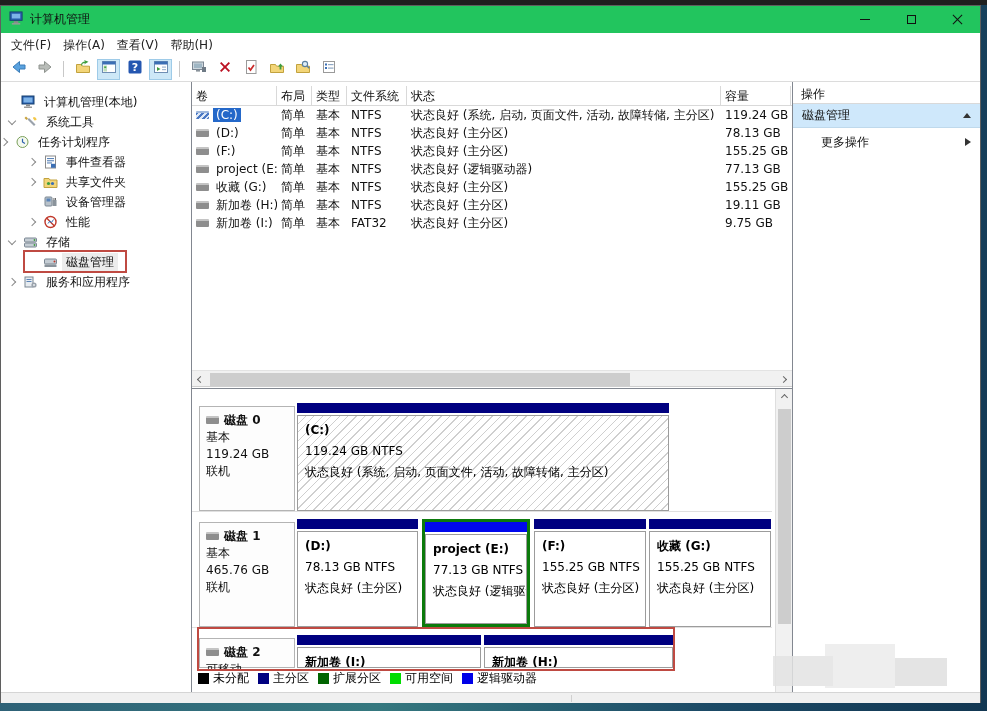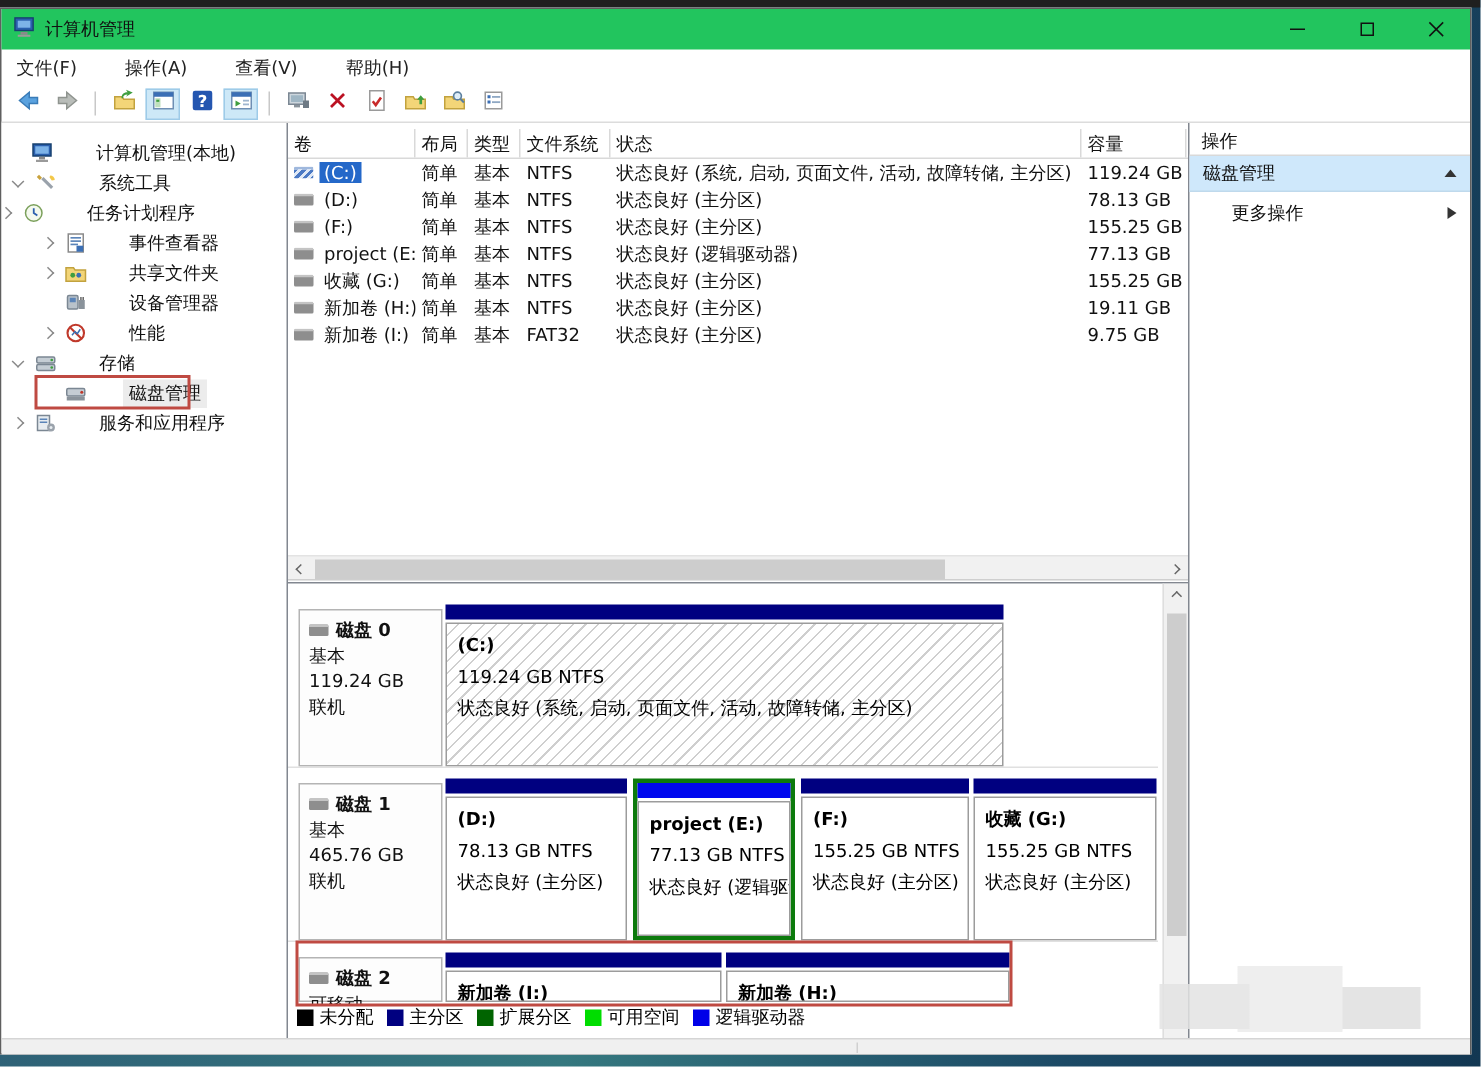--- a/index.html
+++ b/index.html
@@ -15,33 +15,33 @@
   .title-text { font-size:12px; color:#111; margin-left:6px; }
   .controls { margin-left:auto; display:flex; height:100%; }
   .ctl { width:46px; height:100%; display:flex; align-items:center; justify-content:center; }
   .g-min { width:10px; border-bottom:1px solid #111; }
   .g-max { width:9px; height:9px; border:1px solid #111; }
   .g-close { position:relative; width:11px; height:11px; }
   .g-close::before,.g-close::after { content:""; position:absolute; left:-1px; top:5px; width:13px; height:1px; background:#111; }
   .g-close::before { transform:rotate(45deg); } .g-close::after { transform:rotate(-45deg); }
 
   
-  .menubar { height:24px; display:flex; align-items:center; padding-left:10px; gap:32px; font-size:12px; color:#222; }
+  .menubar { height:24px; display:flex; align-items:center; padding-left:10px; gap:12px; font-size:12px; color:#222; }
   .toolbar { height:25px; display:flex; align-items:center; padding-left:6px; gap:3px; border-bottom:1px solid #dcdcdc; }
   .tbtn { width:23px; height:21px; display:flex; align-items:center; justify-content:center; border:1px solid transparent; }
   .tbtn.hl { background:#cde8f7; border-color:#9ecbe8; }
   .tbtn svg { width:16px; height:16px; }
   .tsep { width:1px; height:16px; background:#c8c8c8; margin:0 4px; }
 
   .content { position:absolute; left:0; top:76px; width:979px; height:610px; background:#fff; }
 
   
   .tree { position:absolute; left:0; top:0; width:191px; height:610px; border-right:1px solid #828790; padding-top:10px; overflow:hidden; }
   .trow { position:relative; height:20px; display:flex; align-items:center; font-size:12px; color:#111; white-space:nowrap; }
-  .trow .lbl { padding:1px 4px;margin-left:20px; }
+  .trow .lbl { padding:1px 4px; }
   .trow.sel .lbl { background:#ececec; }
   .chev { width:6px; height:6px; border-right:1.3px solid #8a8a8a; border-bottom:1.3px solid #8a8a8a; flex:none; margin-right:8px; }
   .chev.exp { transform:rotate(45deg); margin-top:-3px; }
   .chev.col { transform:rotate(-45deg); }
   .chev.none { visibility:hidden; }
   .ticon { width:15px; height:14px; flex:none; margin-right:4px; }
   .ticon svg { width:15px; height:14px; }
   .anno { position:absolute; border:2px solid #bf4a42; pointer-events:none; }
 
   

